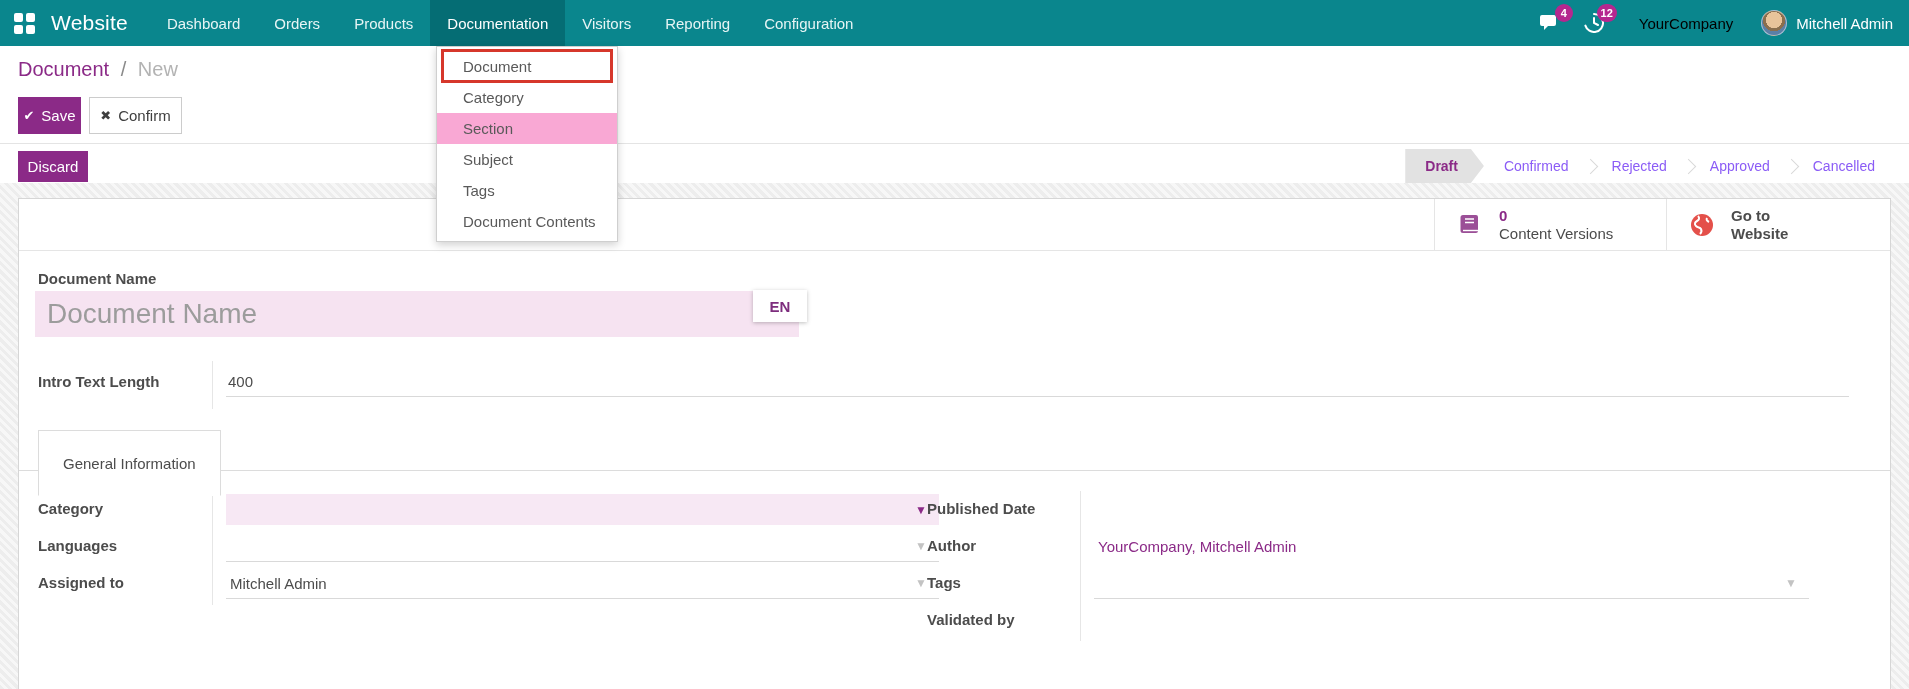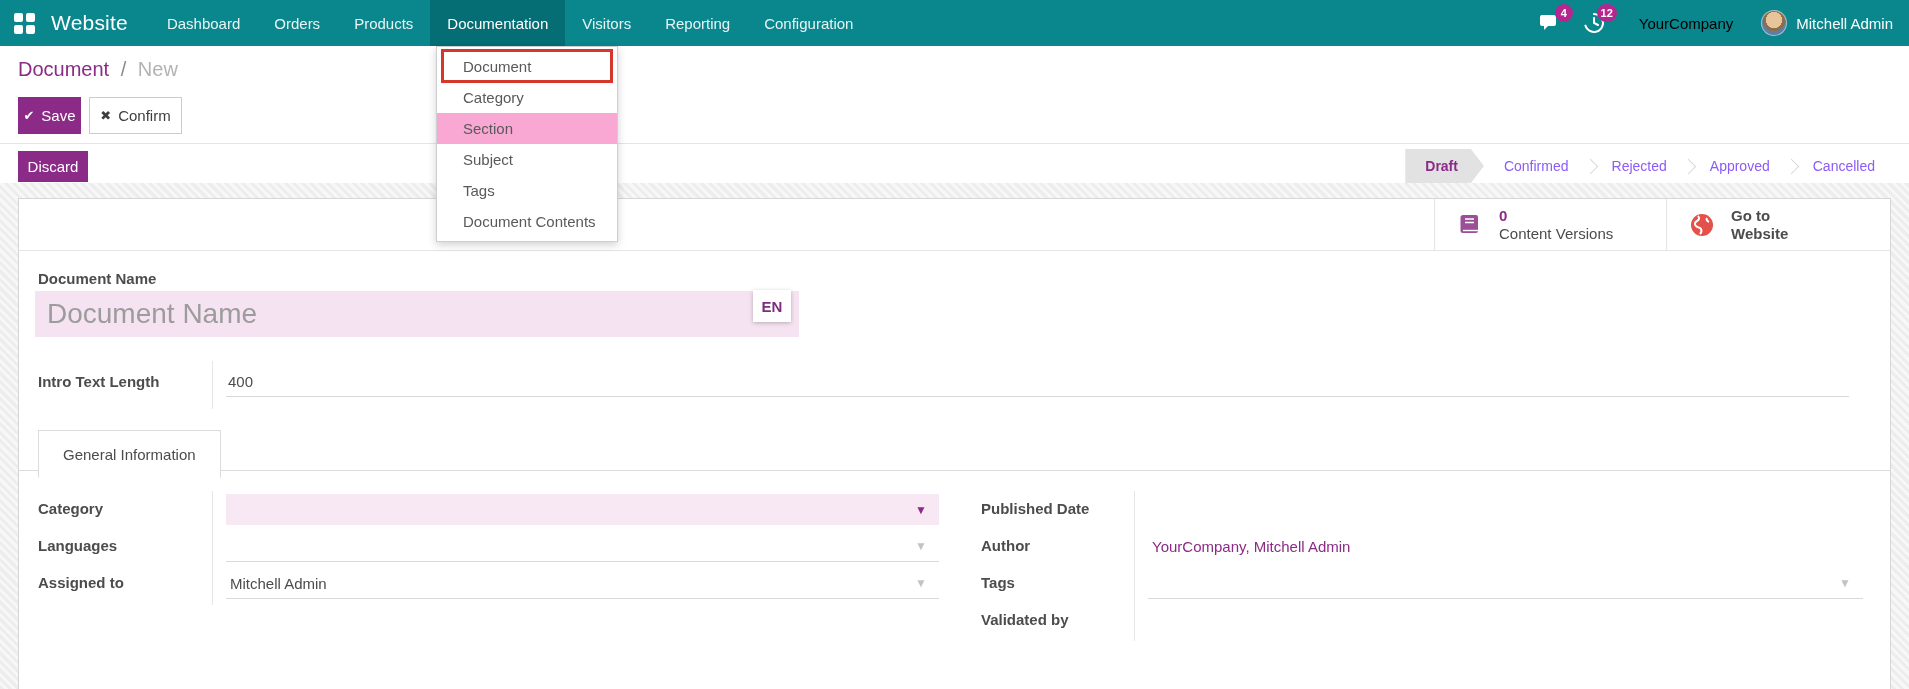--- a/index.html
+++ b/index.html
@@ -48,34 +48,34 @@
   .sheet-header { position:absolute; left:0; top:0; width:100%; height:52px; border-bottom:1px solid #e5e5e5; display:flex; justify-content:flex-end; }
   .box-btn { height:52px; border-left:1px solid #e5e5e5; display:flex; align-items:center; cursor:pointer; padding:0 22px; }
   .box-btn .stat { display:flex; flex-direction:column; justify-content:center; margin-left:16px; font-size:15px; color:#4c4c4c; line-height:18px; }
   .box-btn .stat .num { color:#8b2a87; font-weight:bold; }
   #btn-versions { width:232px; }
   #btn-website { width:224px;font-weight:bold; }
 
   .doc-label { position:absolute; left:19px; top:71px; font-size:15px; font-weight:bold; color:#4c4c4c; }
   .doc-input { position:absolute; left:16px; top:92px; width:764px; height:46px; background:#f6e3f1; border:none; outline:none; font-size:28px; color:#4c4c4c; padding:0 12px; }
   .doc-input::placeholder { color:#9c9c9c; opacity:1; }
-  .lang-badge { position:absolute; left:734px; top:91px; width:38px; height:32px; background:#fff; box-shadow:0 1px 4px rgba(0,0,0,.25); display:flex; align-items:center; justify-content:center; font-size:15px; font-weight:bold; color:#7d2d7d; cursor:pointer; }
+  .lang-badge { position:absolute; left:734px; top:91px; width:54px; height:32px; background:#fff; box-shadow:0 1px 4px rgba(0,0,0,.25); display:flex; align-items:center; justify-content:center; font-size:15px; font-weight:bold; color:#7d2d7d; cursor:pointer; }
 
   .intro-row { position:absolute; left:0; top:162px; width:100%; height:48px; }
   .intro-label { position:absolute; left:19px; top:12px; font-size:15px; font-weight:bold; color:#4c4c4c; }
   .intro-field-col { position:absolute; left:193px; top:0; height:48px; border-left:1px solid #e6e6e6; }
   .intro-input { position:absolute; left:207px; top:6px; width:1623px; height:30px; border:none; border-bottom:1px solid #d9d9d9; outline:none; font-size:15px; color:#4c4c4c; background:transparent; padding:0 2px; }
 
   .tabbar { position:absolute; left:0; top:231px; width:100%; height:41px; border-bottom:1px solid #dcdcdc; }
-  .tab { position:absolute; left:19px; top:0; height:41px; padding:3px 24px; background:#fff; border:1px solid #dcdcdc; border-bottom:1px solid #fff; display:flex; align-items:center; font-size:15px; color:#4c4c4c; cursor:pointer; margin-bottom:-1px; z-index:2; box-sizing:content-box; height:40px; }
+  .tab { position:absolute; left:19px; top:0; height:41px; padding:12px 24px; background:#fff; border:1px solid #dcdcdc; border-bottom:1px solid #fff; display:flex; align-items:center; font-size:15px; color:#4c4c4c; cursor:pointer; margin-bottom:-1px; z-index:2; box-sizing:content-box; height:40px; }
 
   .form-area { position:absolute; left:0; top:292px; width:100%; }
   .fgroup { position:absolute; top:0; }
   .fgroup.left  { left:0;    width:920px; }
-  .fgroup.right { left:926px; width:930px; }
+  .fgroup.right { left:872px; width:930px; }
   .frow { position:relative; height:37px; }
   .flabel { position:absolute; left:19px; top:9px; font-size:15px; font-weight:bold; color:#4c4c4c; }
   .fgroup.right .flabel { left:36px; }
   .fsep-left  { position:absolute; left:193px;  top:0; height:114px; border-left:1px solid #e6e6e6; }
   .fsep-right { position:absolute; left:189px; top:0; height:150px; border-left:1px solid #e6e6e6; }
   .fvalue { position:absolute; left:207px; top:3px; right:0; height:31px; display:flex; align-items:center; font-size:15px; color:#4c4c4c; cursor:pointer; }
   .fgroup.right .fvalue { left:203px; right:12px; }
   .fvalue.pink { background:#f7e8f4; }
   .fvalue.underline { border-bottom:1px solid #d9d9d9; }
   .fvalue .caret { position:absolute; right:12px; font-size:12px; color:#c3c3c3; }

